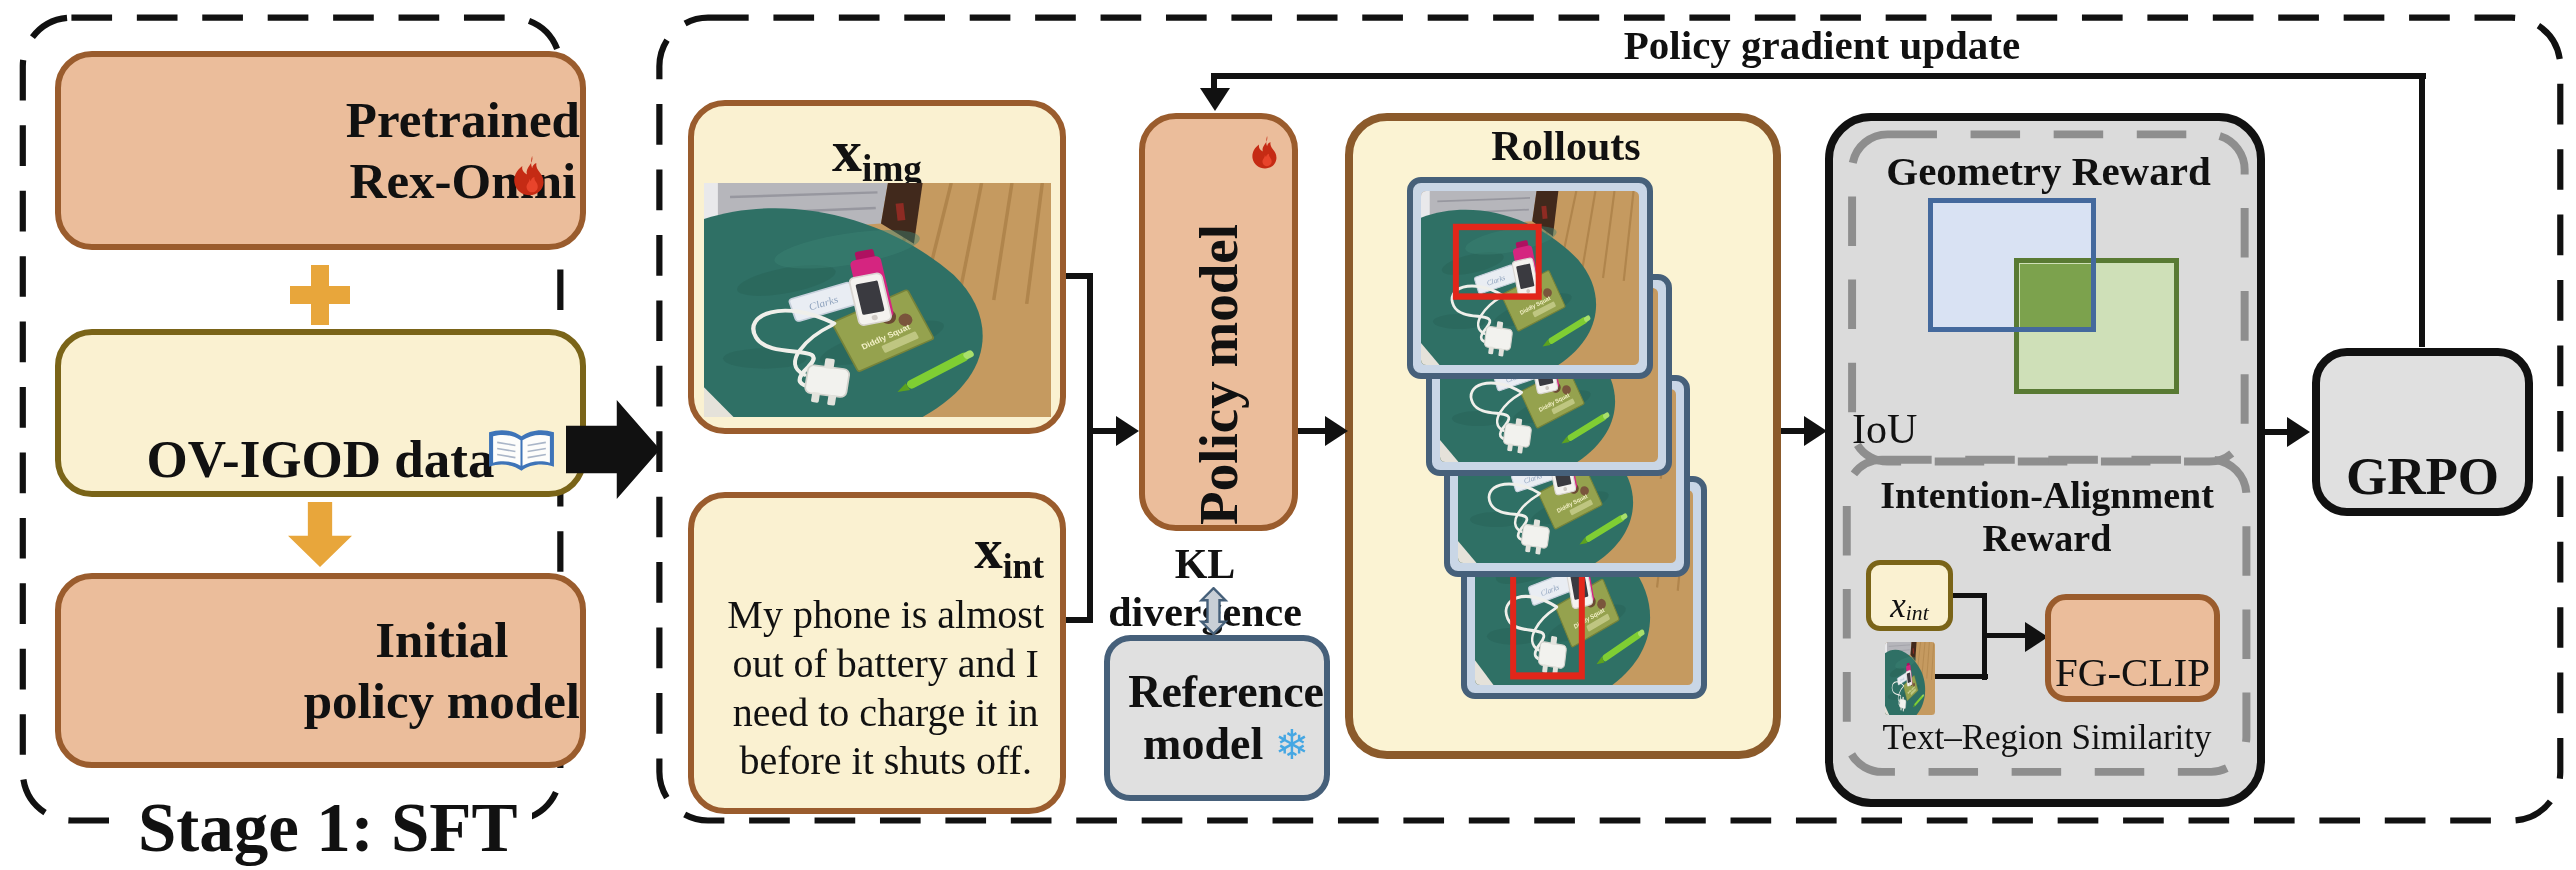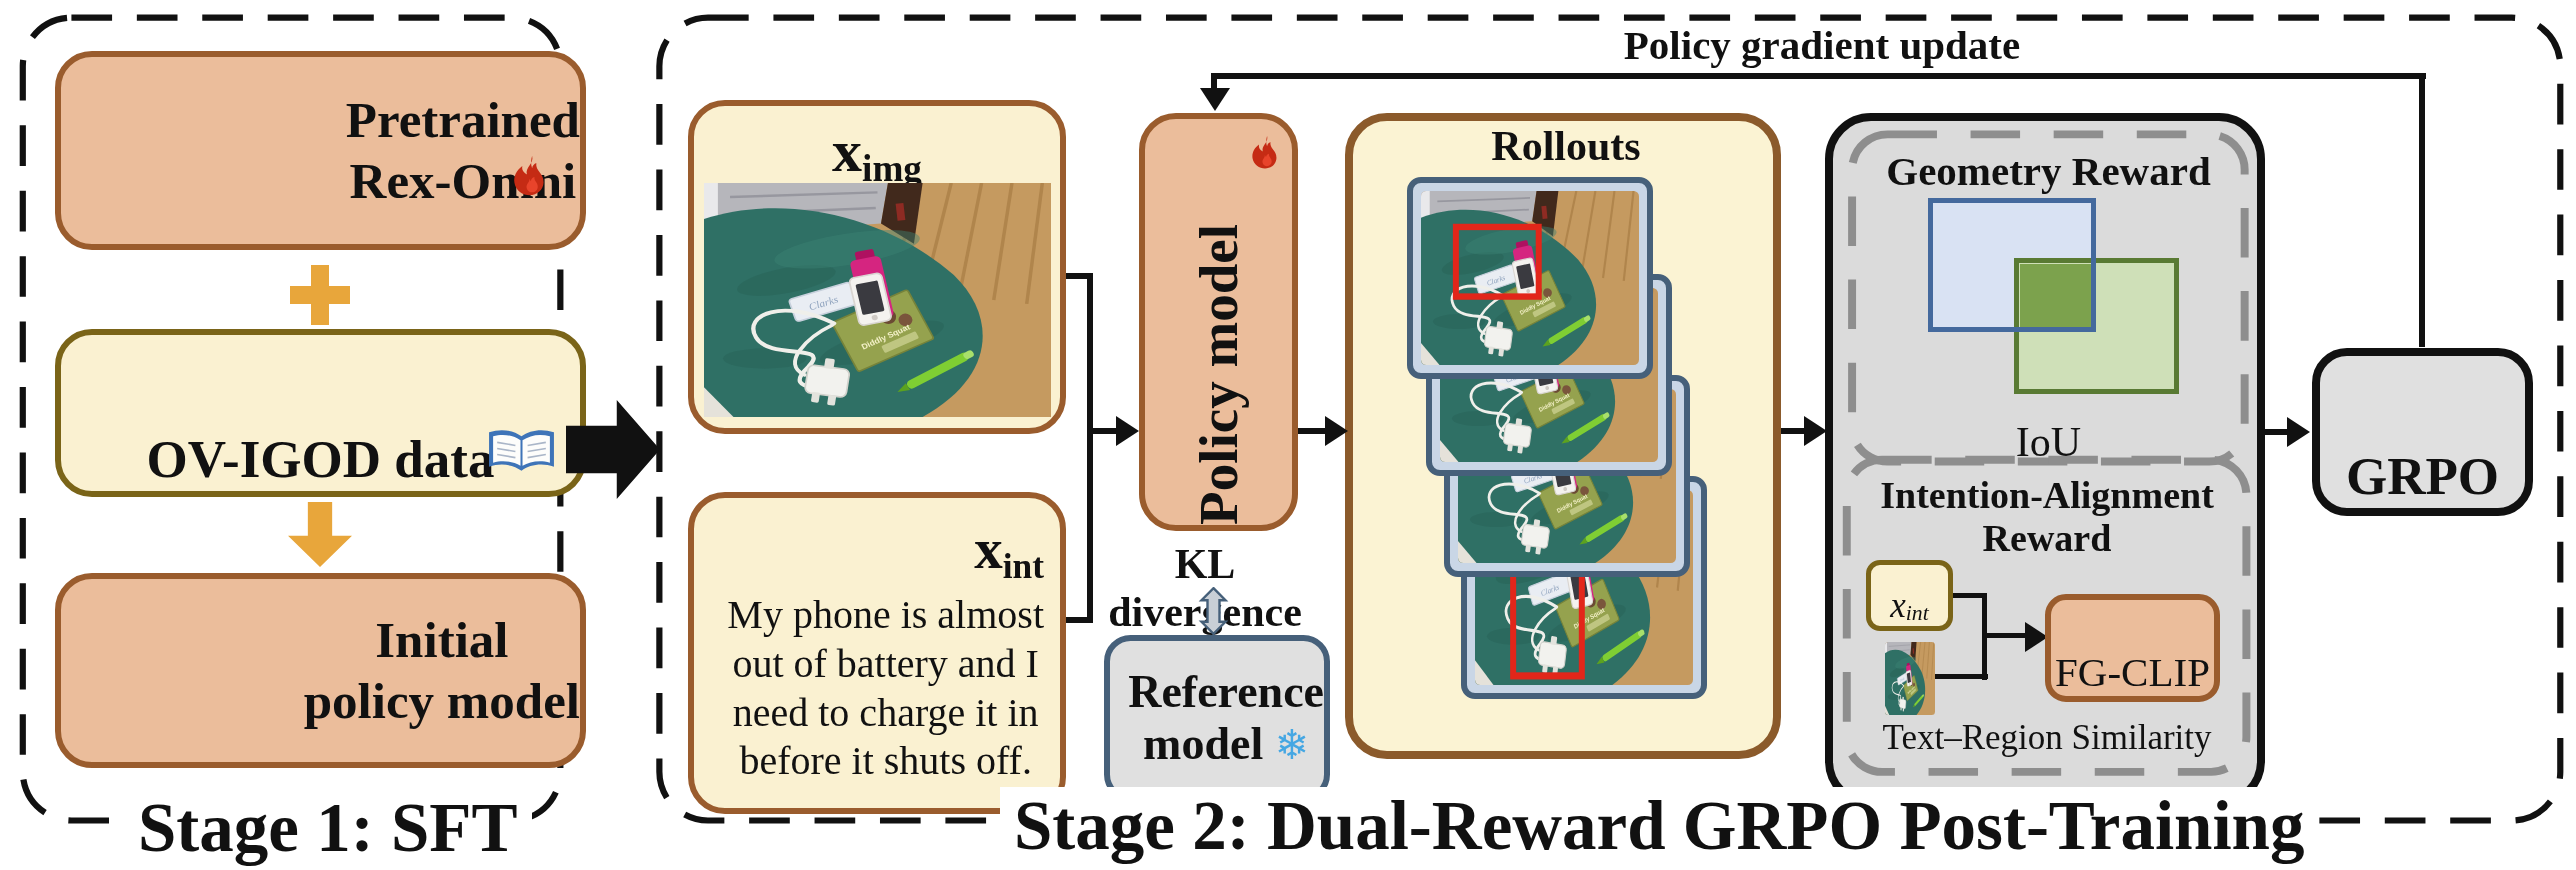--- a/index.html
+++ b/index.html
@@ -459,21 +459,21 @@
   <div class="abs hline" style="left:1781px; top:428px; width:26.5px; height:6.2px;"></div>
   <div class="abs head-right" style="left:1804px; top:416px;"></div>
 
   <div class="abs panel" style="left:1825px; top:113px; width:440px; height:694px; background:var(--c-gray-panel); border:8px solid var(--c-line-black); border-radius:46px;"></div>
 
   <div class="abs" style="left:1852px; top:147px; width:393px; text-align:center; font-size:41px; font-weight:bold; z-index:10;">Geometry Reward</div>
   <div class="geo-rect" style="left:1928px; top:198px; width:168px; height:134px; background:var(--c-blue-fill); border:5.3px solid var(--c-blue-border);"></div>
   <div class="geo-rect" style="left:2014px; top:258px; width:165px; height:136px; background:var(--c-green-fill); border:5.3px solid var(--c-green-border);"></div>
   <div class="geo-rect" style="left:2020px; top:264px; width:73px; height:65px; background:var(--c-overlap-green); z-index:7;"></div>
   <div class="geo-rect" style="left:1928px; top:198px; width:168px; height:134px; border:5.3px solid var(--c-blue-border); z-index:8;"></div>
-  <div class="abs" style="left:1852px; top:418px; width:393px; text-align:center; font-size:42px; z-index:10;">IoU</div>
+  <div class="abs" style="left:1852px; top:405px; width:393px; font-size:42px; z-index:10;">IoU</div>
 
   <div class="abs" style="left:1847px; top:474px; width:400px; text-align:center; font-size:38px; font-weight:bold; line-height:1.12; z-index:10;">
     <div>Intention-Alignment</div>
     <div>Reward</div>
   </div>
   <div class="abs flex-c" style="left:1866px; top:560px; width:87px; height:71px; background:var(--c-cream); border:5.3px solid var(--c-olive); border-radius:14px; z-index:9; font-style:italic; font-size:35px;">
     <span>x</span>
       <span class="subscript">int</span>
   </div>
   <div class="abs photo" style="left:1885px; top:642px; width:50px; height:73px; border-radius:3.5px;">
@@ -553,16 +553,15 @@
   <div class="abs black-gray-box flex-c" style="left:2312px; top:348px; width:221px; height:168px;">
     <span class="serif-title" style="font-size:53px;">GRPO</span>
   </div>
 
   <div class="abs" style="left:1468px; top:21px; width:708px; text-align:center; font-size:41px; font-weight:bold; z-index:10;">Policy gradient update</div>
   <div class="abs hline" style="left:1211px; top:73px; width:1215px; height:6.2px;"></div>
   <div class="abs vline" style="left:1211px; top:73px; width:6.2px; height:16px;"></div>
   <div class="abs head-down" style="left:1200px; top:88px;"></div>
   <div class="abs vline" style="left:2419px; top:73px; width:6.2px; height:274px;"></div>
 
-  <div class="abs caption" style="left:1000px; top:787px; font-size:69px;">Stage 2: Dual-Reward GRPO Post-Training</div>
 
 </div>
 
 
 </body></html>

